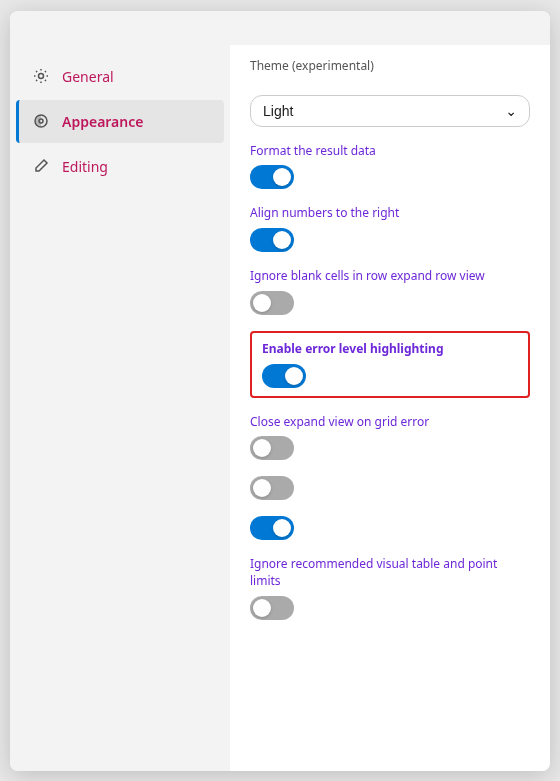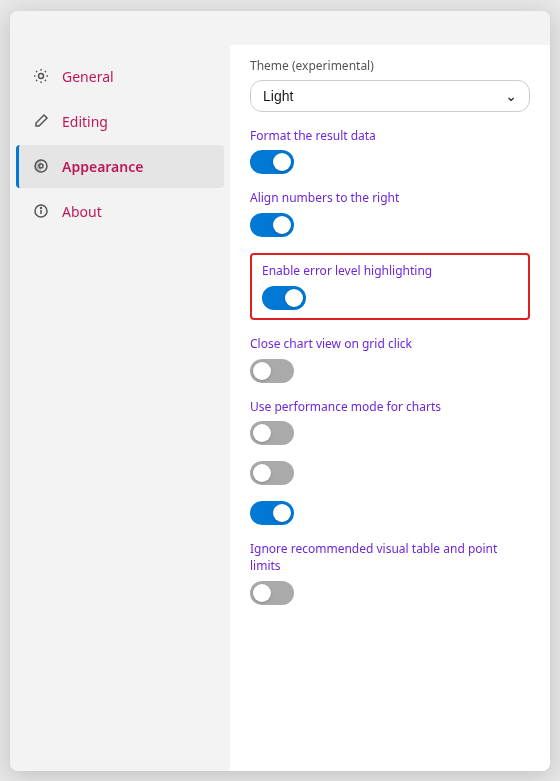--- a/index.html
+++ b/index.html
@@ -94,21 +94,21 @@
       color: #6d28d9;
       margin-bottom: 6px;
       line-height: 1.4;
     }
     .dropdown-row {
       margin-bottom: 16px;
     }
     .dropdown-label {
       font-size: 12px;
       color: #555;
-      margin-bottom: 6px;
+      margin-bottom: 21px;
     }
     .dropdown {
       display: flex;
       align-items: center;
       justify-content: space-between;
       border: 1px solid #ccc;
       background: #fff;
       padding: 7px 12px;
       border-radius: 12px;
       cursor: pointer;
@@ -146,20 +146,21 @@
     .track-off { background: #aaa; }
     .thumb-on { left: 23px; }
     .thumb-off { left: 3px; }
 
     .highlighted-section {
       border: 2px solid #e02020;
       border-radius: 4px;
       padding: 8px 10px;
       margin-bottom: 16px;
       background: #fff;
+      font-weight: bold;
     }
   </style>
 </head>
 <body>
 
 <div class="dialog">
   <div class="dialog-header">
     <span class="dialog-title"></span>
     <button class="close-btn"></button>
   </div>
@@ -167,47 +168,37 @@
     <div class="sidebar" id="sidebar">
         <div class="sidebar-item">
           <span class="sidebar-icon">
             <svg width="16" height="16" viewBox="0 0 16 16" fill="none" stroke="currentColor" stroke-width="1.5">
               <circle cx="8" cy="8" r="2.5"></circle>
               <path d="M8 1v1.5M8 13.5V15M1 8h1.5M13.5 8H15M3.05 3.05l1.06 1.06M11.89 11.89l1.06 1.06M3.05 12.95l1.06-1.06M11.89 4.11l1.06-1.06"></path>
             </svg>
           </span>
           <span>General</span>
         </div>
-        <div class="sidebar-item">
-          <span class="sidebar-icon">
-            <svg width="16" height="16" viewBox="0 0 16 16" fill="none" stroke="currentColor" stroke-width="1.5">
-              <path d="M11 2l3 3-8 8H3v-3l8-8z"></path>
-            </svg>
-          </span>
-          <span>Editing</span>
-        </div>
         <div class="sidebar-item active">
           <span class="sidebar-icon">
             <svg width="16" height="16" viewBox="0 0 16 16" fill="none" stroke="currentColor" stroke-width="1.5">
               <circle cx="8" cy="8" r="6"></circle>
               <path d="M8 2a6 6 0 000 12" fill="currentColor" stroke="none" opacity="0.3"></path>
               <circle cx="8" cy="8" r="2"></circle>
             </svg>
           </span>
           <span>Appearance</span>
         </div>
         <div class="sidebar-item">
           <span class="sidebar-icon">
             <svg width="16" height="16" viewBox="0 0 16 16" fill="none" stroke="currentColor" stroke-width="1.5">
-              <circle cx="8" cy="8" r="6"></circle>
-              <line x1="8" y1="7" x2="8" y2="11"></line>
-              <circle cx="8" cy="5" r="0.5" fill="currentColor" stroke="currentColor"></circle>
+              <path d="M11 2l3 3-8 8H3v-3l8-8z"></path>
             </svg>
           </span>
-          <span>About</span>
+          <span>Editing</span>
         </div>
       </div>
     <div class="content" id="content">
         <div class="dropdown-row">
           <div class="dropdown-label">Theme (experimental)</div>
           <button class="dropdown">
             <span>Light</span>
             <span>⌄</span>
           </button>
         </div>
@@ -222,40 +213,40 @@
         </div>
         <div class="setting-group">
           <div class="setting-label">Align numbers to the right</div>
           <div class="toggle-wrap">
             <div class="toggle-inner">
               <div class="track track-on"></div>
               <div class="thumb thumb-on"></div>
             </div>
           </div>
         </div>
+        <div class="setting-group">
+          <div class="setting-label">Ignore blank cells in row expand row view</div>
+          <div class="toggle-wrap">
+            <div class="toggle-inner">
+              <div class="track track-off"></div>
+              <div class="thumb thumb-off"></div>
+            </div>
+          </div>
+        </div>
         <div class="highlighted-section">
           <div class="setting-label">Enable error level highlighting</div>
           <div class="toggle-wrap">
             <div class="toggle-inner">
               <div class="track track-on"></div>
               <div class="thumb thumb-on"></div>
             </div>
           </div>
         </div>
         <div class="setting-group">
-          <div class="setting-label">Close chart view on grid click</div>
-          <div class="toggle-wrap">
-            <div class="toggle-inner">
-              <div class="track track-off"></div>
-              <div class="thumb thumb-off"></div>
-            </div>
-          </div>
-        </div>
-        <div class="setting-group">
-          <div class="setting-label">Use performance mode for charts</div>
+          <div class="setting-label">Close expand view on grid error</div>
           <div class="toggle-wrap">
             <div class="toggle-inner">
               <div class="track track-off"></div>
               <div class="thumb thumb-off"></div>
             </div>
           </div>
         </div>
         <div class="setting-group">
           <div class="toggle-wrap">
             <div class="toggle-inner">

